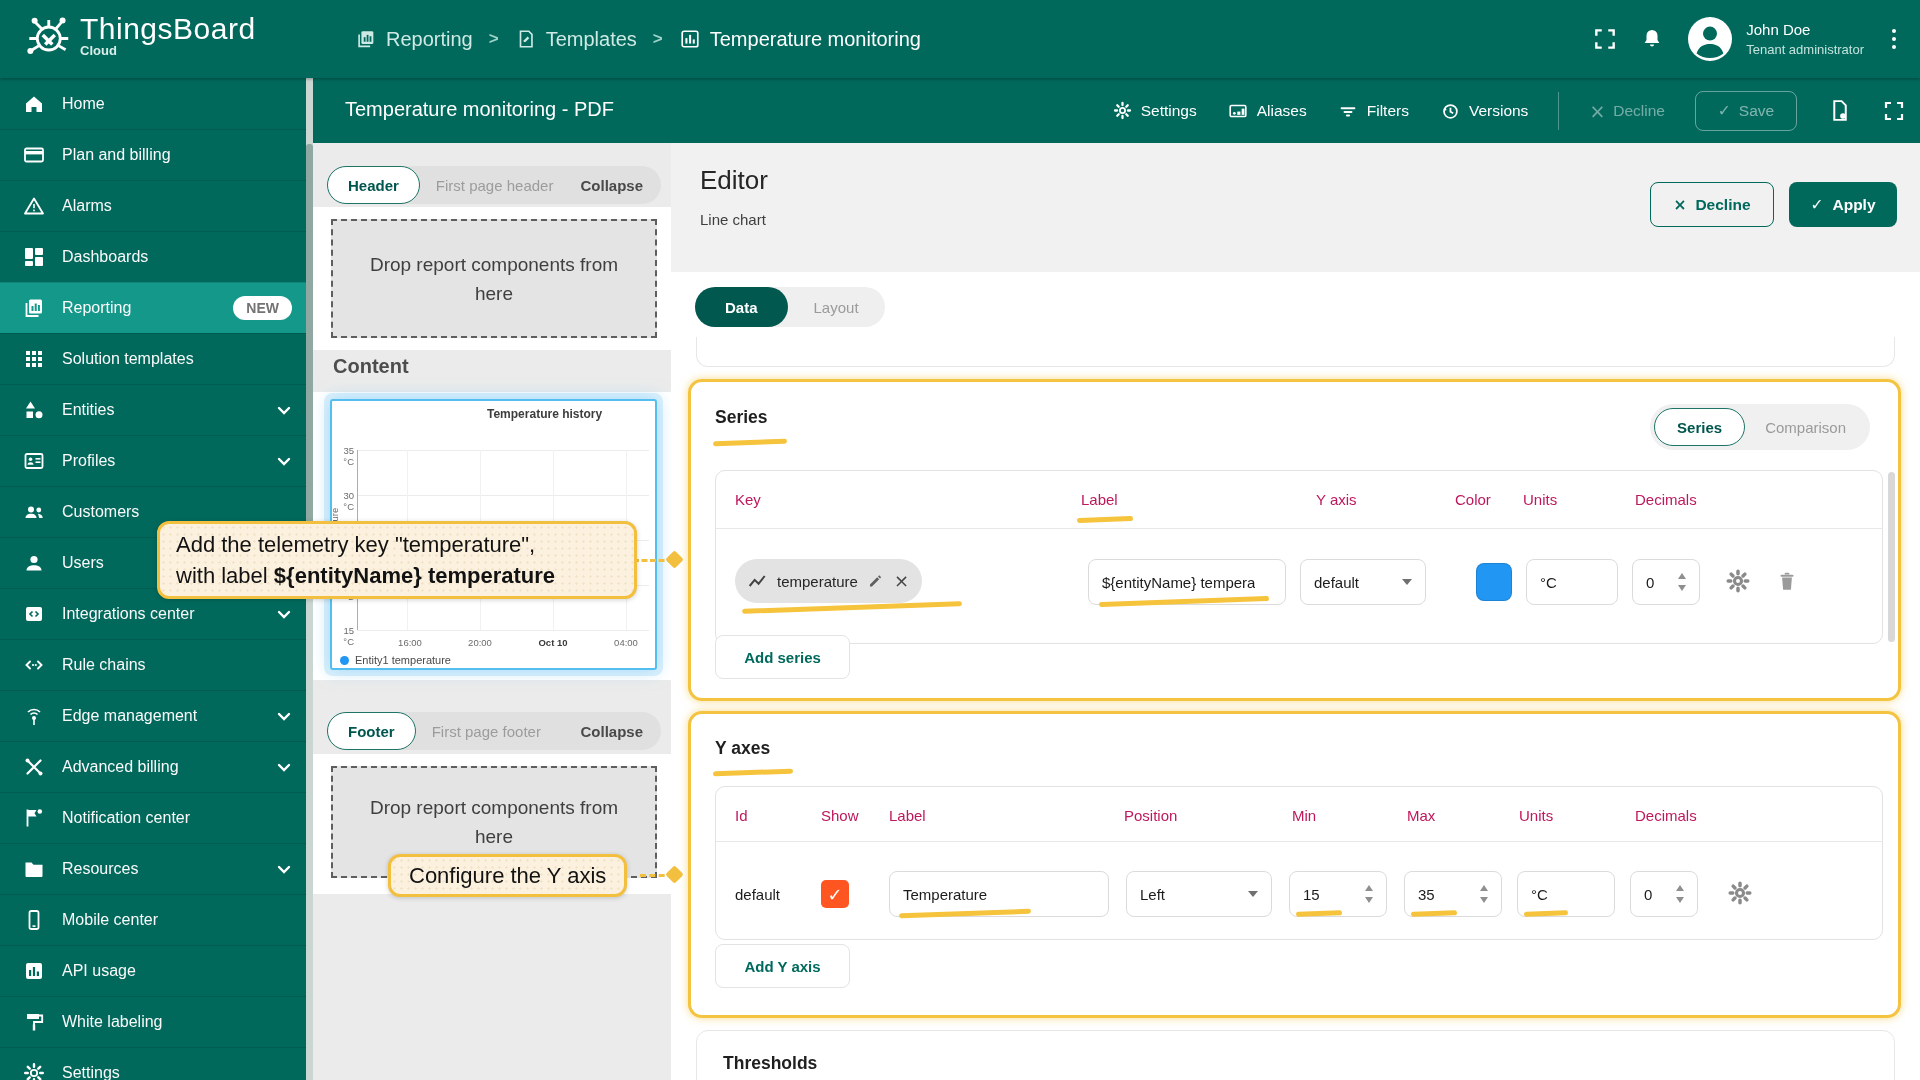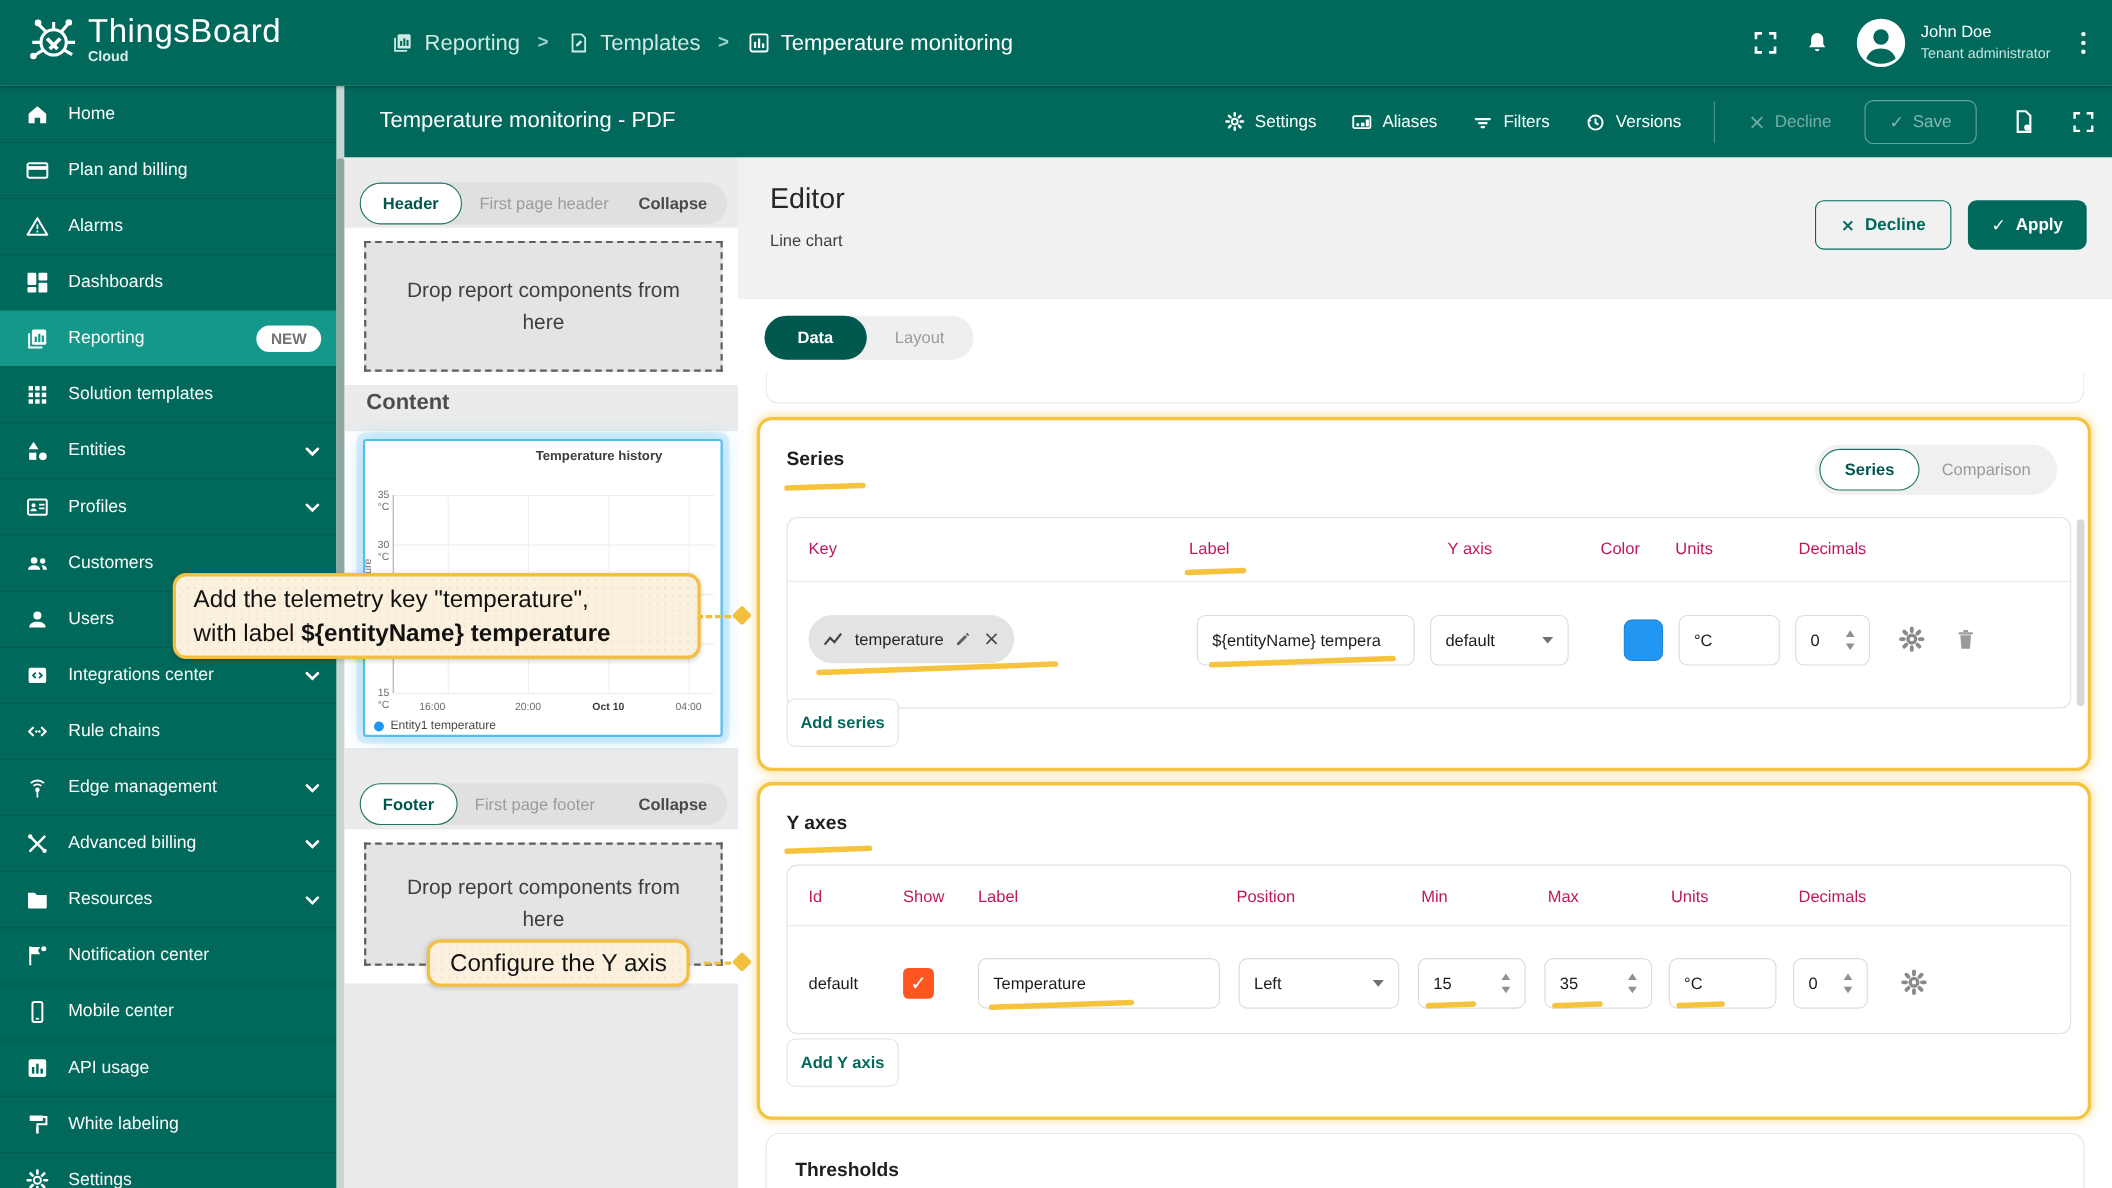--- a/index.html
+++ b/index.html
@@ -107,21 +107,21 @@
   .steps{margin-left:auto;display:flex;flex-direction:column;gap:6px;align-items:center;}
   .tri-up{width:0;height:0;border-left:4.5px solid transparent;border-right:4.5px solid transparent;border-bottom:6px solid #8F8F8F;}
   .tri-dn{width:0;height:0;border-left:4.5px solid transparent;border-right:4.5px solid transparent;border-top:6px solid #8F8F8F;}
   .chip{position:absolute;display:flex;align-items:center;gap:9px;background:#E3E3E3;border-radius:22px;height:44px;padding:0 13px;}
   .chip-label{font-size:15px;color:#272727;}
   .chip .xg{font-size:18px;color:#454545;cursor:pointer;line-height:1;}
   .swatch{position:absolute;width:36px;height:38px;border-radius:8px;border:1px solid rgba(0,0,0,.12);cursor:pointer;}
   .rowtext{position:absolute;font-size:15px;color:#1C1C1C;}
   .cbx{position:absolute;width:28px;height:28px;border-radius:5px;background:#FF5520;color:#fff;display:flex;
        align-items:center;justify-content:center;font-size:18px;font-weight:bold;cursor:pointer;}
-  .ghost-btn{position:absolute;width:102px;height:44px;border:1px solid #E3E3E3;border-radius:8px;background:#fff;
+  .ghost-btn{position:absolute;width:135px;height:44px;border:1px solid #E3E3E3;border-radius:8px;background:#fff;
              color:#00695C;font-size:15px;font-weight:600;display:flex;align-items:center;justify-content:center;cursor:pointer;}
   .row-ic{position:absolute;color:#8A8A8A;cursor:pointer;}
   .tbl-scroll{position:absolute;width:7px;background:#D8D8D8;border-radius:4px;}
   .seg2{position:absolute;height:46px;background:#F0F0F0;border-radius:23px;display:flex;align-items:center;padding:4px;}
   .seg2-pill{height:38px;display:flex;align-items:center;padding:0 22px;background:#fff;border:1.5px solid #1D7467;
              border-radius:19px;color:#00564E;font-weight:bold;font-size:15px;cursor:pointer;}
   .seg2-alt{padding:0 20px;color:#9A9A9A;font-size:15px;cursor:pointer;}
   .thresh-card{position:absolute;left:25px;top:887px;width:1199px;height:70px;border:1px solid #E7E7E7;
                border-radius:12px;background:#fff;}
 
@@ -430,39 +430,39 @@
       <span class="nav-label">Advanced billing</span>
       <span class="nav-chev">
           <svg width="16" height="16" viewBox="0 0 16 16">
             <path d="m3 6 5 5 5-5" stroke="#fff" stroke-width="2.4" fill="none" stroke-linecap="round"></path>
           </svg>
         </span>
       </div>
     <div class="nav-item">
       <span class="nav-ic">
           <svg width="24" height="24" viewBox="0 0 24 24">
+            <rect x="4.6" y="3.5" width="1.8" height="17" fill="#fff"></rect>
+            <path d="M5 4h9.5l-2 3.2 2 3.2H5z" fill="#fff"></path>
+            <circle cx="17.8" cy="5.5" r="2.3" fill="#fff"></circle>
+          </svg>
+        </span>
+      <span class="nav-label">Notification center</span>
+      </div>
+    <div class="nav-item">
+      <span class="nav-ic">
+          <svg width="24" height="24" viewBox="0 0 24 24">
             <path d="M3.5 5.5h6l2 2.2h9V19a1 1 0 0 1-1 1h-15a1 1 0 0 1-1-1z" fill="#fff"></path>
           </svg>
         </span>
       <span class="nav-label">Resources</span>
       <span class="nav-chev">
           <svg width="16" height="16" viewBox="0 0 16 16">
             <path d="m3 6 5 5 5-5" stroke="#fff" stroke-width="2.4" fill="none" stroke-linecap="round"></path>
           </svg>
         </span>
-      </div>
-    <div class="nav-item">
-      <span class="nav-ic">
-          <svg width="24" height="24" viewBox="0 0 24 24">
-            <rect x="4.6" y="3.5" width="1.8" height="17" fill="#fff"></rect>
-            <path d="M5 4h9.5l-2 3.2 2 3.2H5z" fill="#fff"></path>
-            <circle cx="17.8" cy="5.5" r="2.3" fill="#fff"></circle>
-          </svg>
-        </span>
-      <span class="nav-label">Notification center</span>
       </div>
     <div class="nav-item">
       <span class="nav-ic">
           <svg width="24" height="24" viewBox="0 0 24 24">
             <rect x="7.5" y="3" width="9" height="18" rx="1.8" fill="none" stroke="#fff" stroke-width="1.8"></rect>
             <rect x="10.5" y="17.3" width="3" height="1.6" fill="#fff"></rect>
           </svg>
         </span>
       <span class="nav-label">Mobile center</span>
       </div>
@@ -601,21 +601,21 @@
       <div class="gridv" style="left:75px;"></div>
         <div class="gridv" style="left:148px;"></div>
       <div class="gridv" style="left:221px;"></div>
         <div class="gridv" style="left:294px;"></div>
       <div class="yaxisline"></div>
       <span class="ytick" style="top:44px;">35 °C</span>
       <span class="ytick" style="top:89px;">30 °C</span>
       <span class="ytick" style="top:134px;">25 °C</span>
       <span class="ytick" style="top:179px;">20 °C</span>
       <span class="ytick" style="top:224px;">15 °C</span>
-      <span class="xtick" style="left:61px;">16:00</span>
+      <span class="xtick" style="left:78px;">16:00</span>
       <span class="xtick" style="left:148px;">20:00</span>
       <span class="xtick b" style="left:221px;">Oct 10</span>
       <span class="xtick" style="left:294px;">04:00</span>
       <span class="ylab">Temperature</span>
       <span class="legend">
           <i></i>
         <span>Entity1 temperature</span>
         </span>
     </div>
 

